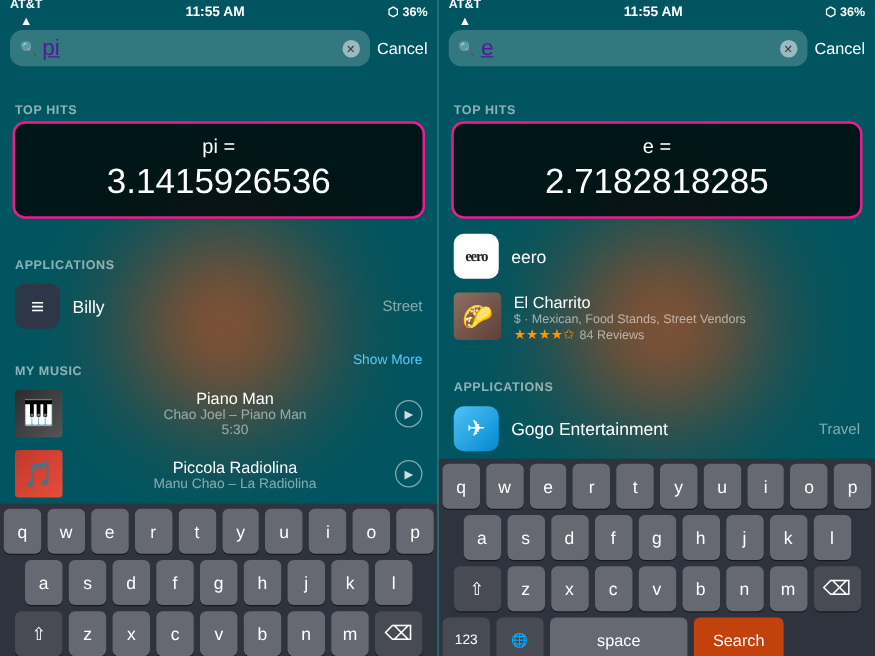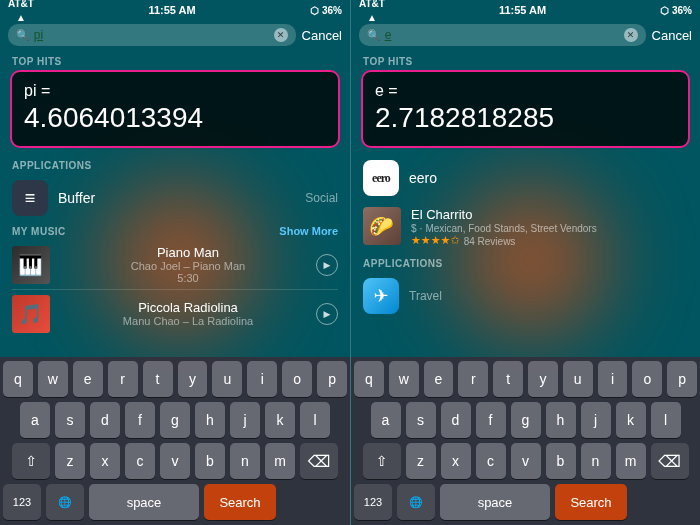--- a/index.html
+++ b/index.html
@@ -85,22 +85,22 @@
       display: flex;
       align-items: center;
       padding: 4px 8px;
       gap: 4px;
     }
     .search-icon-sm {
       color: rgba(255,255,255,0.7);
       font-size: 11px;
     }
     .search-query {
-      color: #14532d;
-      font-size: 12px;
+      color: #4c1d95;
+      font-size: 18px;
       flex: 1;
       text-decoration: underline;
     }
     .search-clear {
       width: 14px;
       height: 14px;
       background: rgba(255,255,255,0.5);
       border-radius: 50%;
       display: flex;
       align-items: center;
@@ -114,30 +114,31 @@
     }
 
     .section-label {
       font-size: 10px;
       font-weight: 700;
       color: rgba(255,255,255,0.55);
       letter-spacing: 0.5px;
       padding: 6px 12px 3px;
       z-index: 10;
       flex-shrink: 0;
+      margin-top: 20px;
     }
 
     .top-hit-card {
       margin: 0 10px 6px;
       background: rgba(0,0,0,0.75);
       border-radius: 10px;
       border: 2.5px solid #e91e8c;
       padding: 10px 12px 12px;
       z-index: 10;
-      text-align: left;
+      text-align: center;
       flex-shrink: 0;
     }
     .top-hit-equation {
       font-size: 16px;
       color: white;
       font-weight: 300;
       margin-bottom: 2px;
     }
     .top-hit-value {
       font-size: 28px;
@@ -149,21 +150,20 @@
       display: flex;
       align-items: center;
       justify-content: space-between;
       padding: 3px 12px;
       z-index: 10;
       flex-shrink: 0;
     }
     .show-more {
       font-size: 11px;
       color: #5ac8fa;
-      font-weight: bold;
     }
 
     .app-item {
       display: flex;
       align-items: center;
       padding: 6px 12px;
       z-index: 10;
       flex-shrink: 0;
     }
     .app-icon {
@@ -386,29 +386,29 @@
       <span class="search-query">pi</span>
       <div class="search-clear">✕</div>
     </div>
     <span class="cancel-btn">Cancel</span>
   </div>
 
   <div class="section-label">TOP HITS</div>
 
   <div class="top-hit-card">
     <div class="top-hit-equation">pi =</div>
-    <div class="top-hit-value">4.6064013394</div>
+    <div class="top-hit-value">3.1415926536</div>
   </div>
 
   <div class="section-label">APPLICATIONS</div>
 
   <div class="app-item">
     <div class="app-icon buffer-icon">≡</div>
-    <span class="app-name">Buffer</span>
-    <span class="app-category">Social</span>
+    <span class="app-name">Billy</span>
+    <span class="app-category">Street</span>
   </div>
 
   <div class="section-row">
     <span class="section-label" style="padding:0">MY MUSIC</span>
     <span class="show-more">Show More</span>
   </div>
 
   <div class="music-item">
     <div class="album-art" style="background: linear-gradient(135deg, #2c2c2c, #555); display:flex; align-items:center; justify-content:center; font-size:20px;">🎹</div>
     <div class="music-info">
@@ -520,20 +520,21 @@
         <span class="stars">★★★★✩</span>
         <span class="restaurant-sub">84 Reviews</span>
       </div>
     </div>
   </div>
 
   <div class="section-label">APPLICATIONS</div>
 
   <div class="app-item">
     <div class="app-icon gogo-icon" style="font-size:18px; color:white;">✈</div>
+    <span class="app-name">Gogo Entertainment</span>
     <span class="app-category">Travel</span>
   </div>
 
   <div class="spacer"></div>
 
   <div class="keyboard">
     <div class="kb-row">
       <div class="key">q</div>
       <div class="key">w</div>
       <div class="key">e</div>

